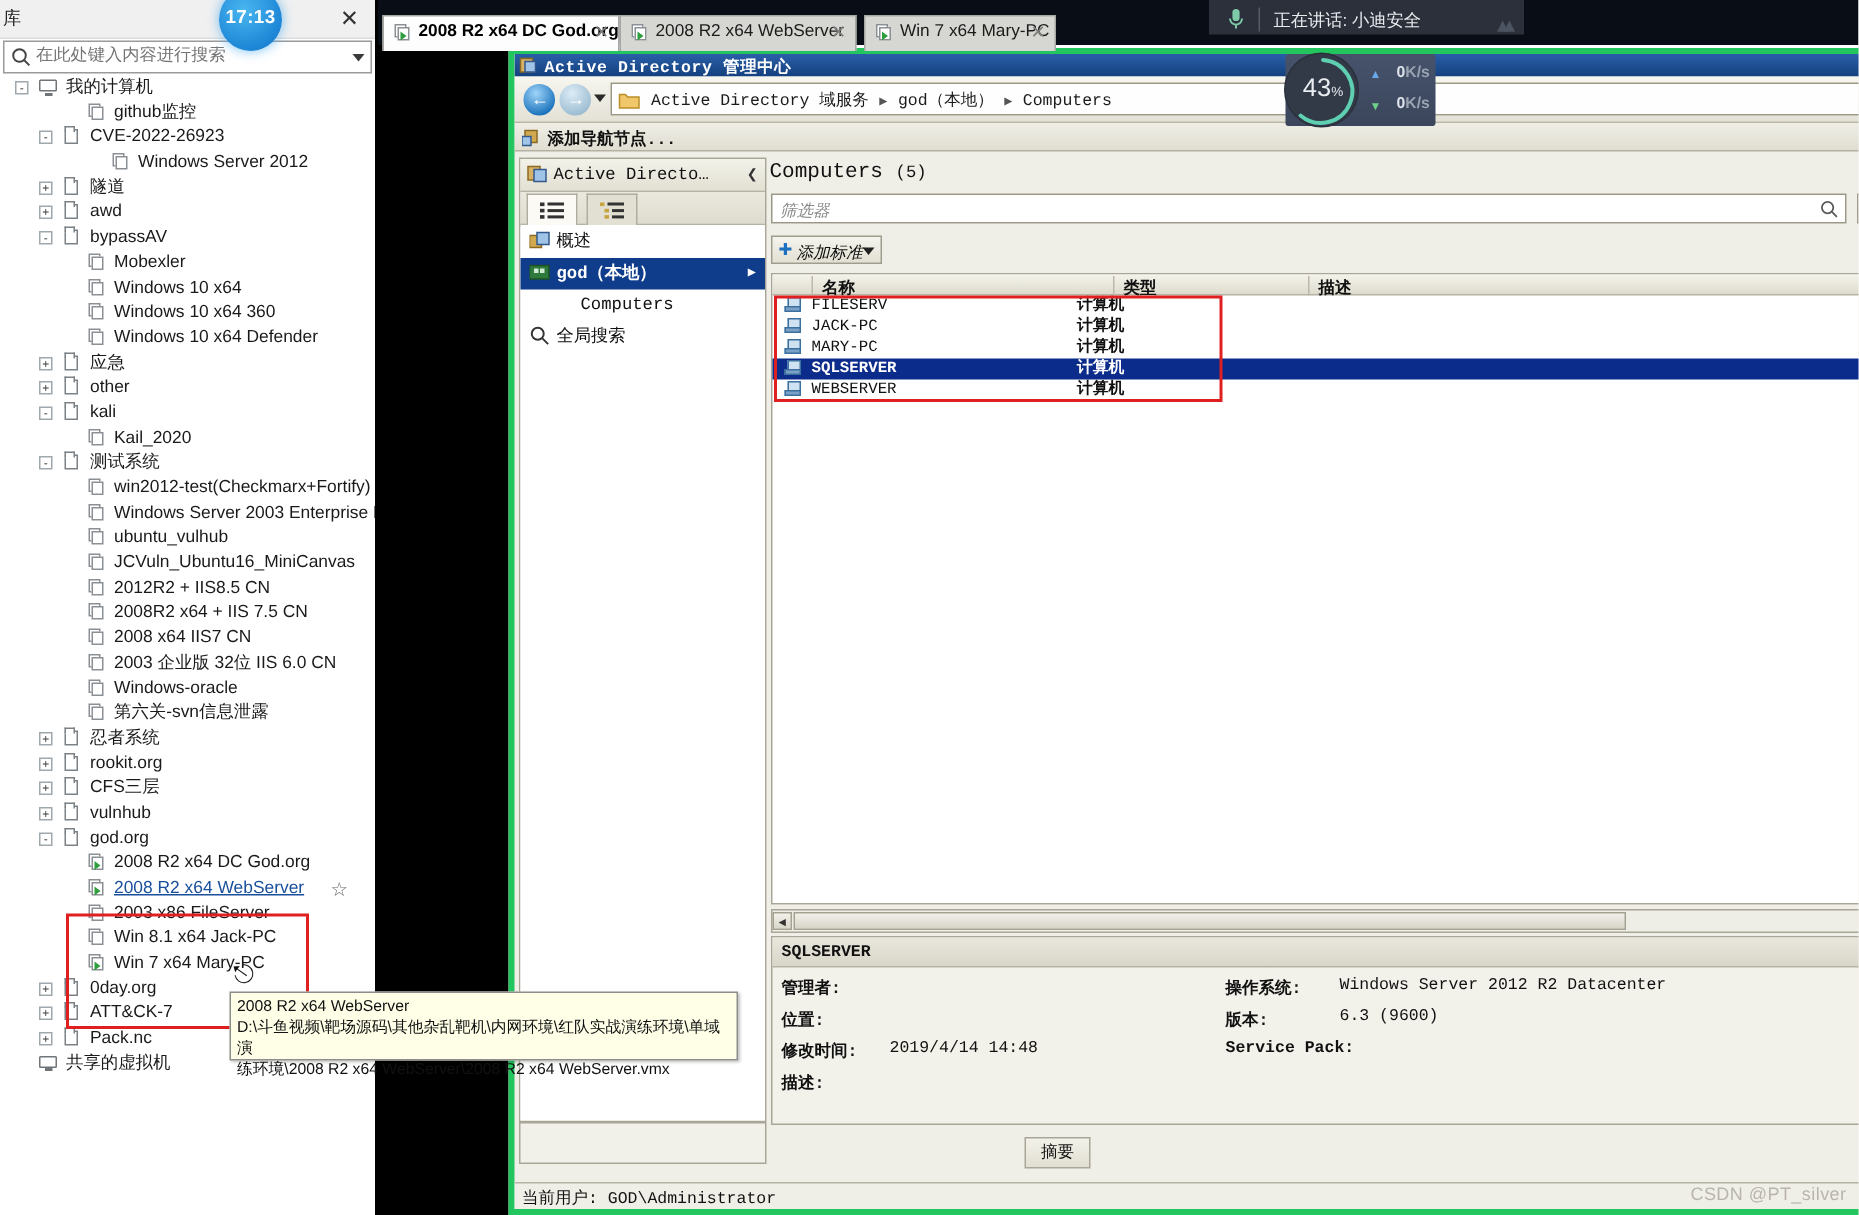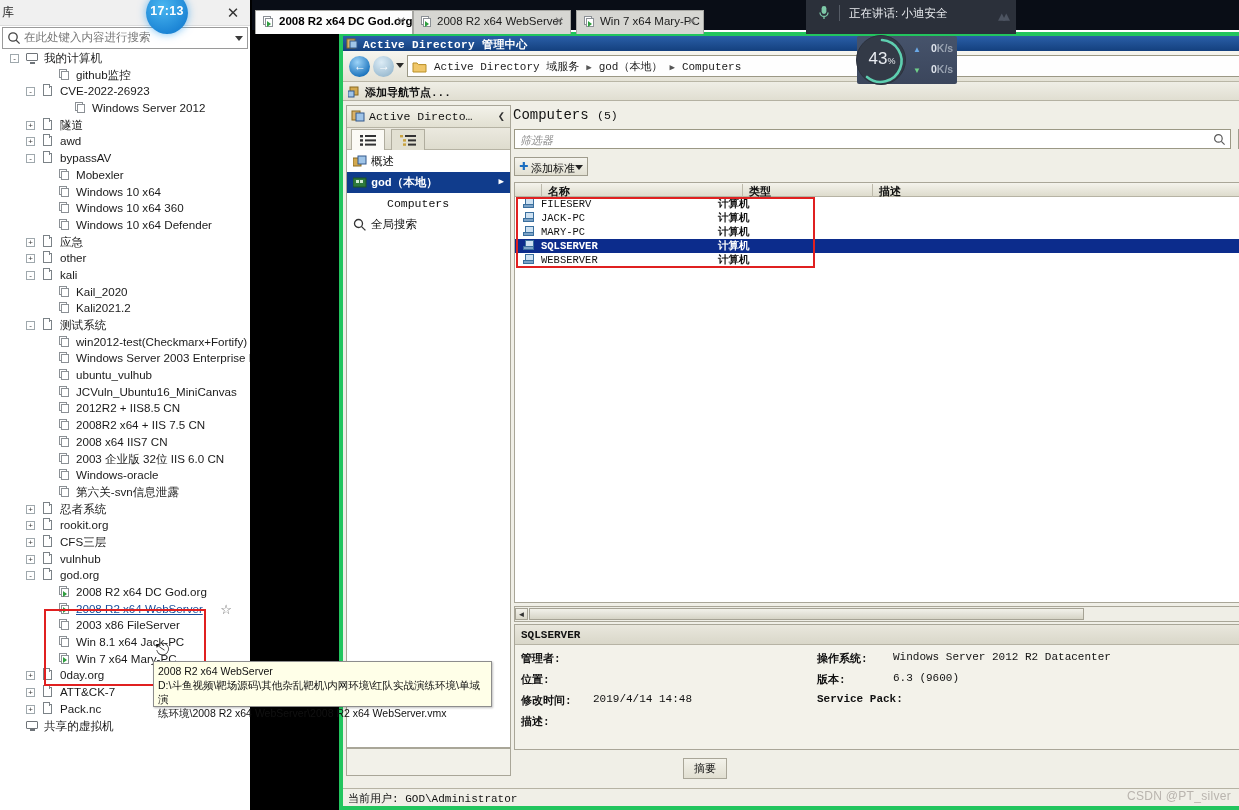--- a/index.html
+++ b/index.html
@@ -288,21 +288,21 @@
   #btn-chev{
     position:absolute; right:-1px; top:26px; width:14px; height:20px;
     font-size:11px; text-align:center; line-height:19px; color:#333; cursor:pointer;
   }
   #addcrit{
     position:absolute; left:1px; top:54px; width:74px; height:19px;
     background:linear-gradient(#f5f4ee,#e2e0d2); border:1px solid #9f9c8d;
     font-size:11px; color:#101010; cursor:pointer;
   }
   #addcrit .plus{ position:absolute; left:4px; top:2px; color:#1d6fc0; font-weight:bold; font-size:11px;}
-  #addcrit .al{ position:absolute; left:16px; top:3px; }
+  #addcrit .al{ position:absolute; left:16px; top:3px;font-style:italic; }
   #addcrit .ac{ position:absolute; right:4px; top:7px;
     width:0;height:0;border-left:4px solid transparent;border-right:4px solid transparent;
     border-top:5px solid #222; }
 
   
   #grid{
     position:absolute; left:1px; top:79px; right:2px; bottom:175px;
     background:#fff; border:1px solid #a9a698;
   }
   #grid-head{
@@ -378,21 +378,21 @@
   }
   #adac-status{
     position:absolute; left:0; right:0; bottom:0; height:18px;
     background:#f0efe7; border-top:1px solid #b6b3a4;
     font-size:11px; color:#111; padding:2px 0 0 5px;
     font-family:"Liberation Mono","DejaVu Sans Mono",monospace;
   }
 
   
   #speak-overlay{
-    position:absolute; left:806px; top:0; width:210px; height:34px;
+    position:absolute; left:806px; top:0; width:210px; height:23px;
     background:#2b303a; z-index:70; border-radius:0;
   }
   #speak-overlay .mic{ position:absolute; left:12px; top:5px; }
   #speak-overlay .divd{
     position:absolute; left:33px; top:5px; width:1px; height:16px; background:#565c66;
   }
   #speak-overlay .stxt{
     position:absolute; left:43px; top:6px; font-size:11.5px; color:#e8eaee;
   }
   #speak-overlay .logo{
@@ -507,24 +507,20 @@
         <span class="lbl" style="left:60px">other</span>
       </div>
       <div class="tnode">
         <span class="tw" style="left:26px">-</span>
         <span class="ico" style="left:42px"><span class="fldr"><i></i></span></span>
         <span class="lbl" style="left:60px">kali</span>
       </div>
       <div class="tnode">
         <span class="ico" style="left:58px"><span class="vmg"><b></b><i></i></span></span>
         <span class="lbl" style="left:76px">Kail_2020</span>
-      </div>
-      <div class="tnode">
-        <span class="ico" style="left:58px"><span class="vmg"><b></b><i></i></span></span>
-        <span class="lbl" style="left:76px">Kali2021.2</span>
       </div>
       <div class="tnode">
         <span class="tw" style="left:26px">-</span>
         <span class="ico" style="left:42px"><span class="fldr"><i></i></span></span>
         <span class="lbl" style="left:60px">测试系统</span>
       </div>
       <div class="tnode">
         <span class="ico" style="left:58px"><span class="vmg"><b></b><i></i></span></span>
         <span class="lbl" style="left:76px">win2012-test(Checkmarx+Fortify)</span>
       </div>

